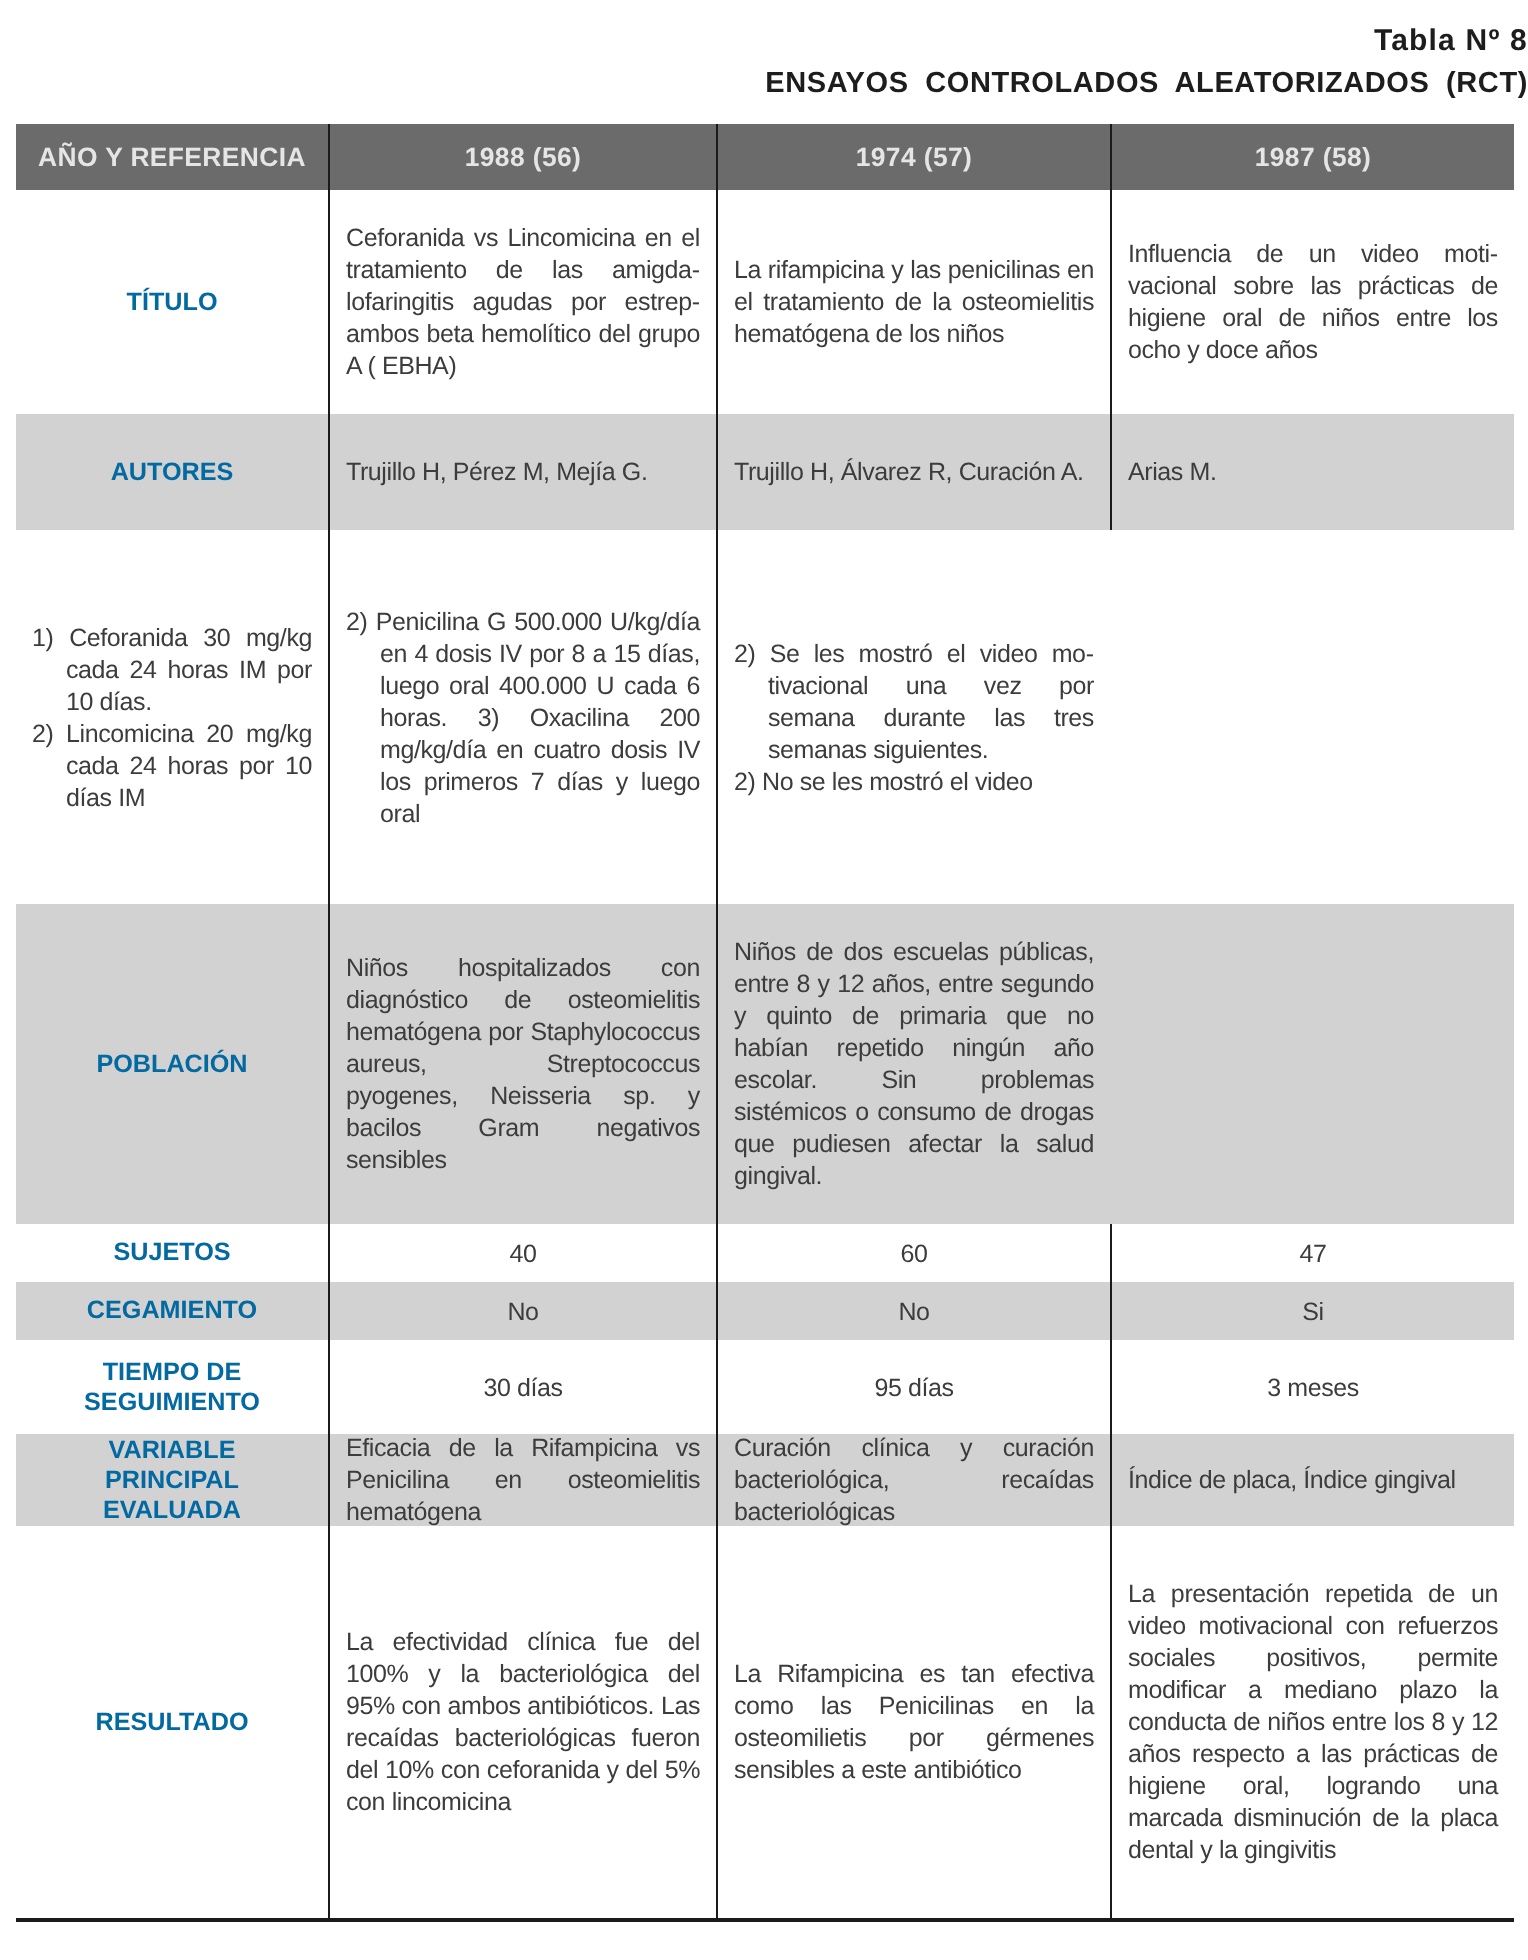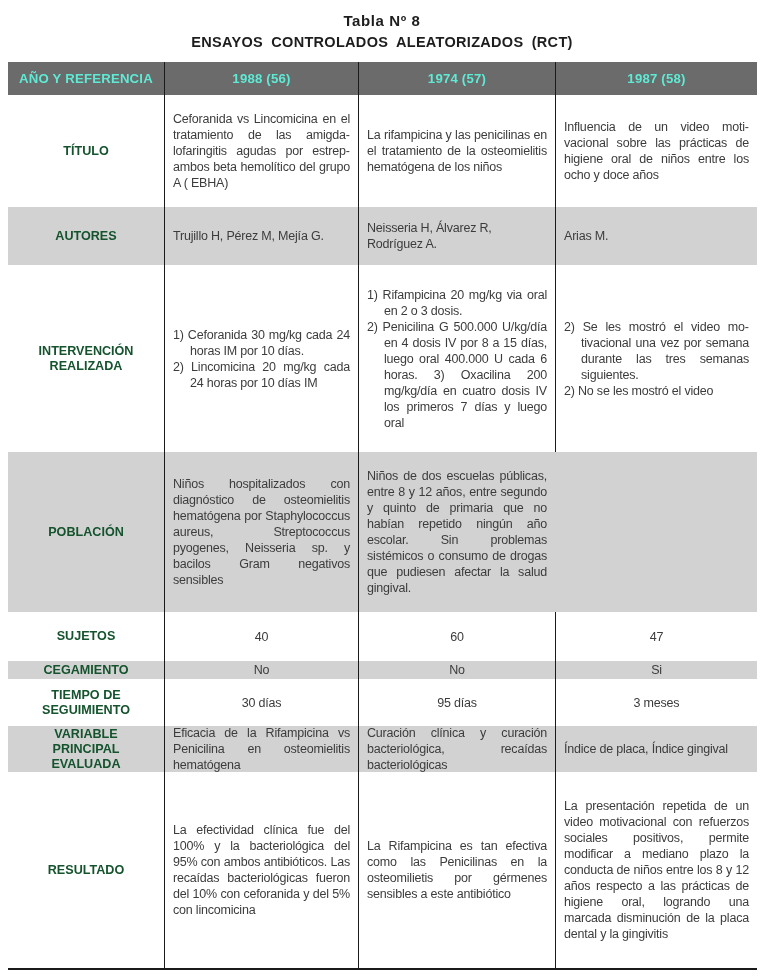--- a/index.html
+++ b/index.html
@@ -4,42 +4,42 @@
 <style>
   html,body{margin:0;padding:0;background:#ffffff;}
   .page{
     position:relative;
     width:764px;height:980px;
     background:#fff;
     font-family:"Liberation Sans","DejaVu Sans",sans-serif;
     color:#3c3c3c;
     overflow:hidden;
   }
-  .doc-title{ text-align:center; padding-top:12px; color:#1d1d1d; }
+  .doc-title{ text-align:right; padding-top:12px; color:#1d1d1d; }
   .doc-title .t1{ font-size:15px; font-weight:bold; letter-spacing:.6px; }
   .doc-title .t2{ font-size:14.5px; font-weight:bold; letter-spacing:.3px; word-spacing:4px; margin-top:5px; }
 
   .rct-table{
     position:absolute; left:8px; top:62px; width:749px;
     border-bottom:2px solid var(--line,#1a1a1a);
   }
   .row{
     display:grid;
     grid-template-columns:156px 194px 197px 202px;
   }
   .row.band{ background:var(--band-bg,#d2d2d2); }
   .row.hdr{ background:var(--header-bg,#6b6b6b); }
 
   .r-hdr{height:33px}
   .r-titulo{height:112px}
   .r-aut{height:58px}
   .r-int{height:187px}
   .r-pob{height:160px}
-  .r-suj{height:49px}
-  .r-ceg{height:18px}
+  .r-suj{height:29px}
+  .r-ceg{height:29px}
   .r-tie{height:47px}
   .r-var{height:46px}
   .r-res{height:196px}
 
   .cell{
     box-sizing:border-box;
     display:flex; align-items:center;
     padding:4px 8px;
     overflow:hidden;
   }
@@ -49,28 +49,28 @@
     display:block; width:100%;
     font-size:12.5px; line-height:16px; letter-spacing:-.2px;
     hyphens:manual;
   }
   .just .txt{ text-align:justify; }
   .ctr .txt{ text-align:center; }
   .lft .txt{ text-align:left; }
 
   .lab{ justify-content:center; }
   .lab .txt{
-    text-align:center; font-weight:bold; color:#14532d;
+    text-align:center; font-weight:bold; color:#0369a1;
     font-size:12.6px; line-height:15px; letter-spacing:0;
     white-space:pre-line;
   }
 
   .hdr .cell{ justify-content:center; }
   .hdr .txt, .hdr .lab .txt{
-    color:#5eead4; font-weight:bold; font-size:13.2px; letter-spacing:.2px;
+    color:#e5e5e5; font-weight:bold; font-size:13.2px; letter-spacing:.2px;
     text-align:center; white-space:normal;
   }
 
   .li{
     padding-left:17px; text-indent:-17px;
     text-align:justify;
   }
 </style>
 </head>
 <body>
@@ -115,41 +115,36 @@
     </div>
 
     <div class="row band r-aut">
       <div class="cell lab">
         <span class="txt">AUTORES</span>
       </div>
       <div class="cell lft">
         <span class="txt">Trujillo H, Pérez M, Mejía G.</span>
       </div>
       <div class="cell lft">
-        <span class="txt">Neisseria H,  Álvarez R, Rodríguez A.</span>
+        <span class="txt">Trujillo H,  Álvarez R, Curación A.</span>
       </div>
       <div class="cell lft">
         <span class="txt">Arias M.</span>
       </div>
     </div>
 
     <div class="row r-int">
-      <div class="cell lab">
-        <span class="txt">INTERVENCIÓN
-REALIZADA</span>
-      </div>
       <div class="cell">
         <span class="txt">
             <div class="li">1) Ceforanida 30 mg/kg cada 24 horas IM por 10 días.</div>
             <div class="li">2) Lincomicina 20 mg/kg cada 24 horas por 10 días IM</div>
           </span>
       </div>
       <div class="cell">
         <span class="txt">
-            <div class="li">1) Rifampicina 20 mg/kg via oral en 2 o 3 dosis.</div>
             <div class="li">2) Penicilina G 500.000 U/kg/día en 4 dosis IV por 8 a 15 días, luego oral 400.000 U cada 6 horas. 3) Oxacilina 200 mg/kg/día en cuatro dosis IV los primeros 7 días y luego oral</div>
           </span>
       </div>
       <div class="cell">
         <span class="txt">
             <div class="li">2) Se les mostró el video mo­tivacional una vez por semana durante las tres semanas siguientes.</div>
             <div class="li">2) No se les mostró el video</div>
           </span>
       </div>
     </div>

